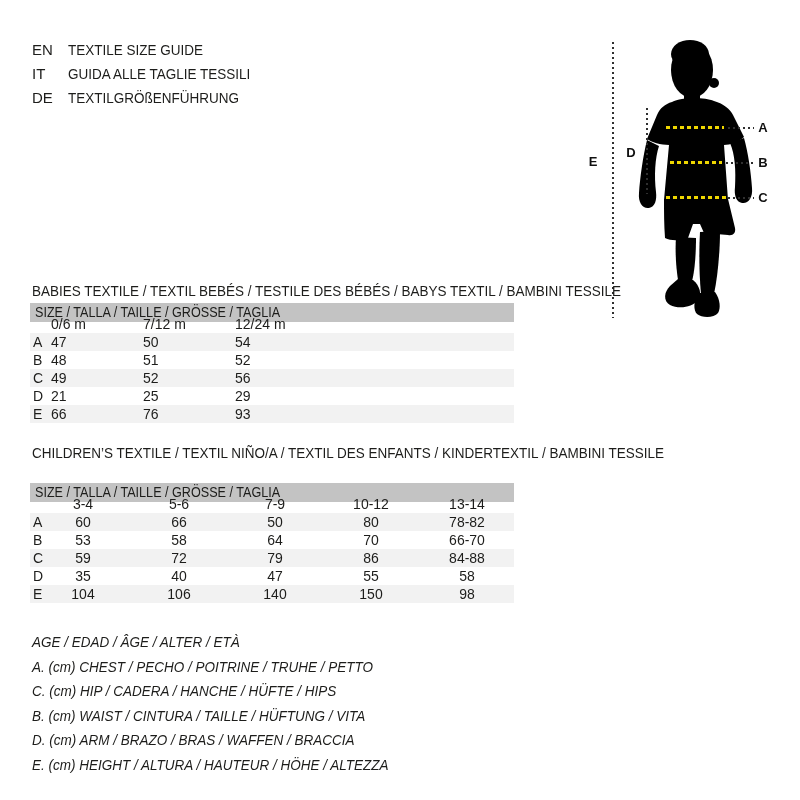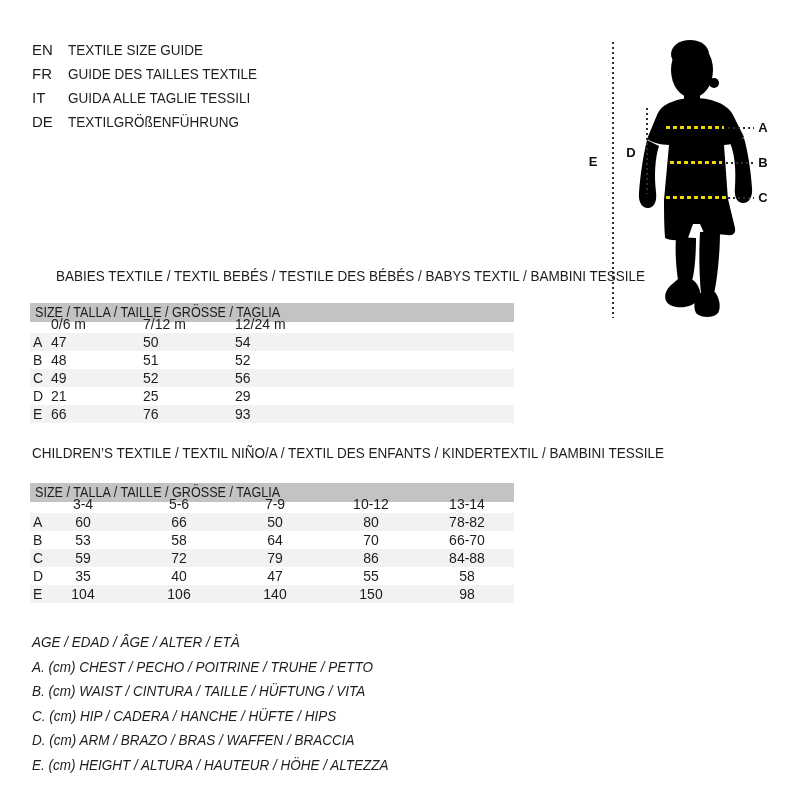--- a/index.html
+++ b/index.html
@@ -50,23 +50,20 @@
   .legend-line{height:24.5px;line-height:24.5px;font-size:15px;white-space:nowrap;}
 </style>
 </head>
 <body>
 
 <div>
 
   <section class="abs langs">
     <div class="lang-row">
       <span class="lang-code">EN</span><span class="cond">TEXTILE SIZE GUIDE</span>
-    </div>
-    <div class="lang-row">
-      <span class="lang-code">FR</span><span class="cond">GUIDE DES TAILLES TEXTILE</span>
     </div>
     <div class="lang-row">
       <span class="lang-code">IT</span><span class="cond">GUIDA ALLE TAGLIE TESSILI</span>
     </div>
     <div class="lang-row">
       <span class="lang-code">DE</span><span class="cond">TEXTILGRÖßENFÜHRUNG</span>
     </div>
   </section>
 
   <div class="abs figure">
@@ -99,21 +96,21 @@
 
     <div class="ydash" style="left:85px;top:131px;width:52px;"></div>
     <div class="hdot" style="left:141px;top:132px;width:28px;"></div>
     <span class="meas-label" style="left:170px;top:123px;">B</span>
 
     <div class="ydash" style="left:81px;top:166px;width:60px;"></div>
     <div class="hdot" style="left:143px;top:167px;width:26px;"></div>
     <span class="meas-label" style="left:170px;top:158px;">C</span>
   </div>
 
-  <h2 class="abs sec-title" style="left:32px;top:267px;margin-left:24px;">
+  <h2 class="abs sec-title" style="left:32px;top:282px;">
     <span class="cond">BABIES TEXTILE / TEXTIL BEBÉS / TESTILE DES BÉBÉS / BABYS TEXTIL / BAMBINI TESSILE</span>
   </h2>
   <div class="abs size-bar" style="left:30px;top:296px;">
     <span class="cond">SIZE / TALLA / TAILLE / GRÖSSE / TAGLIA</span>
   </div>
   <div class="abs tbl" style="left:30px;top:315px;">
     <div class="hdr-row">
       <div class="vals vals-b">
         <span class="val-b">0/6 m</span>
         <span class="val-b">7/12 m</span>
@@ -230,19 +227,19 @@
           <span class="val-c">150</span>
           <span class="val-c">98</span>
         </div>
       </div>
     </div>
   </div>
 
   <section class="abs legend">
     <div class="legend-line"><span class="cond">AGE / EDAD / ÂGE / ALTER / ETÀ</span></div>
     <div class="legend-line"><span class="cond">A. (cm) CHEST / PECHO / POITRINE / TRUHE / PETTO</span></div>
+    <div class="legend-line"><span class="cond">C. (cm) HIP / CADERA / HANCHE / HÜFTE / HIPS</span></div>
     <div class="legend-line"><span class="cond">B. (cm) WAIST / CINTURA / TAILLE / HÜFTUNG / VITA</span></div>
-    <div class="legend-line"><span class="cond">C. (cm) HIP / CADERA / HANCHE / HÜFTE / HIPS</span></div>
     <div class="legend-line"><span class="cond">D. (cm) ARM / BRAZO / BRAS / WAFFEN / BRACCIA</span></div>
     <div class="legend-line"><span class="cond">E. (cm) HEIGHT / ALTURA / HAUTEUR / HÖHE / ALTEZZA</span></div>
   </section>
 
 </div>
 
 </body></html>

